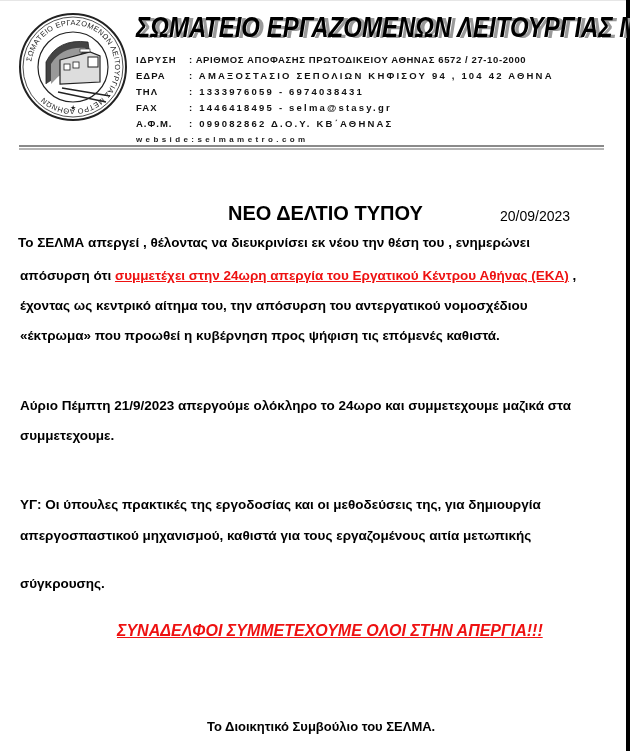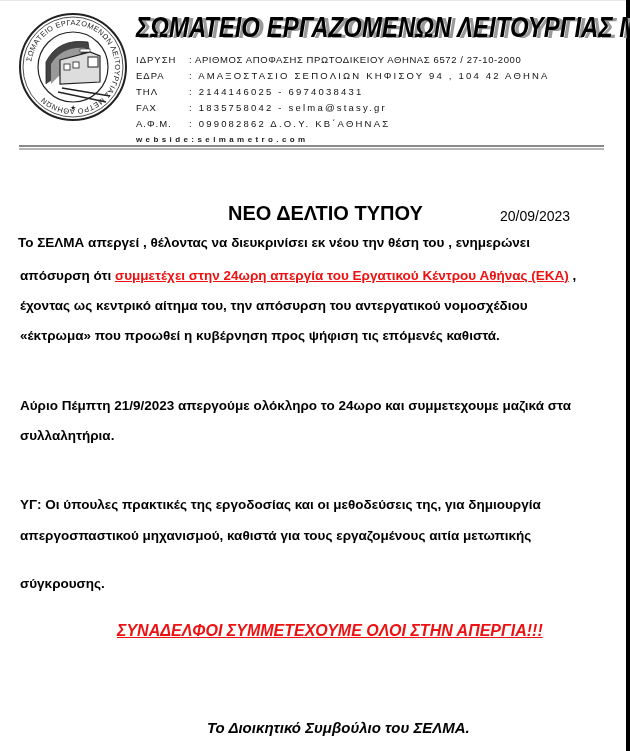--- a/index.html
+++ b/index.html
@@ -12,38 +12,38 @@
 
   
   .logo { position: absolute; left: 18px; top: 12px; width: 110px; height: 110px; }
   .org-title {
     position: absolute; left: 136px; top: 10px; width: 480px; height: 40px;
     font-family: "Liberation Sans", sans-serif; font-weight: 900; font-style: italic;
     font-size: 30px; letter-spacing: 0px; color: #000;
     transform: scaleX(0.80); transform-origin: left top; white-space: nowrap;
     text-shadow: 5px 1px 0 #9a9a9a;
   }
-  .info { position: absolute; left: 136px; font-size: 9.5px; font-weight: normal; color: #111; white-space: nowrap; }
+  .info { position: absolute; left: 136px; font-size: 9.5px; font-weight: bold; color: #111; white-space: nowrap; }
   .info .lbl { display: inline-block; width: 53px; letter-spacing: 1px; }
   .info .val { letter-spacing: 2.2px; }
   .info.r1 .val { letter-spacing: 0.6px; }
   .web { position: absolute; left: 136px; top: 135px; font-size: 8px; font-weight: bold; letter-spacing: 3.4px; color: #222; }
   .rule1 { position: absolute; left: 19px; top: 145px; width: 585px; height: 2px; background: #8a8a8a; }
   .rule2 { position: absolute; left: 19px; top: 148px; width: 585px; height: 2px; background: #b5b5b5; }
 
   
   .heading { position: absolute; left: 228px; top: 202px; font-size: 20px; font-weight: bold; }
   .date { position: absolute; left: 500px; top: 208px; font-size: 14px; }
   .para { position: absolute; left: 20px; font-size: 13.5px; font-weight: bold; white-space: nowrap; }
   .red { color: #ee1111; text-decoration: underline; }
   .slogan {
     position: absolute; left: 117px; top: 622px; font-size: 16px; font-weight: bold; font-style: italic;
     color: #ee1111; text-decoration: underline; white-space: nowrap;
   }
-  .sign { position: absolute; left: 207px; top: 719px; font-size: 15px; font-weight: bold; font-style: italic; }
+  .sign { position: absolute; left: 207px; top: 719px; font-size: 13px; font-weight: bold; }
 </style>
 </head>
 <body>
 
 <div class="top-line"></div>
 <div class="right-bar"></div>
 
 <div class="logo">
   <svg width="110" height="110" viewBox="0 0 110 110">
     <circle cx="55" cy="55" r="53" fill="#fff" stroke="#222" stroke-width="2"></circle>
@@ -73,43 +73,43 @@
 
 <div class="org-title">ΣΩΜΑΤΕΙΟ ΕΡΓΑΖΟΜΕΝΩΝ ΛΕΙΤΟΥΡΓΙΑΣ ΜΕΤΡΟ ΑΘΗΝΩΝ</div>
 
 <div class="info r1" style="top:54px">
   <span class="lbl">ΙΔΡΥΣΗ</span><span class="val">: ΑΡΙΘΜΟΣ ΑΠΟΦΑΣΗΣ  ΠΡΩΤΟΔΙΚΕΙΟΥ ΑΘΗΝΑΣ  6572 / 27-10-2000</span>
 </div>
 <div class="info" style="top:70px">
   <span class="lbl">ΕΔΡΑ</span><span class="val">: ΑΜΑΞΟΣΤΑΣΙΟ ΣΕΠΟΛΙΩΝ   ΚΗΦΙΣΟΥ 94 , 104 42  ΑΘΗΝΑ</span>
 </div>
 <div class="info" style="top:86px">
-  <span class="lbl">ΤΗΛ</span><span class="val">: 2144146025 - 6974038431</span>
+  <span class="lbl">ΤΗΛ</span><span class="val">: 1333976059 - 6974038431</span>
 </div>
 <div class="info" style="top:102px">
-  <span class="lbl">FAX</span><span class="val">: 1835758042 - selma@stasy.gr</span>
+  <span class="lbl">FAX</span><span class="val">: 1446418495 - selma@stasy.gr</span>
 </div>
 <div class="info" style="top:118px">
   <span class="lbl">Α.Φ.Μ.</span><span class="val">: 099082862   Δ.Ο.Υ. ΚΒ΄ΑΘΗΝΑΣ</span>
 </div>
 <div class="web">webside:selmametro.com</div>
 <div class="rule1"></div>
 <div class="rule2"></div>
 
 <div class="heading">ΝΕΟ ΔΕΛΤΙΟ ΤΥΠΟΥ</div>
 <div class="date">20/09/2023</div>
 
 <div class="para" style="top:235px; left:18px"> Το ΣΕΛΜΑ απεργεί , θέλοντας να διευκρινίσει εκ νέου την θέση του , ενημερώνει</div>
 <div class="para" style="top:268px">
   <span>απόσυρση ότι </span><span class="red">συμμετέχει στην 24ωρη απεργία του Εργατικού Κέντρου Αθήνας (ΕΚΑ)</span><span> ,</span>
 </div>
 <div class="para" style="top:298px">έχοντας ως κεντρικό αίτημα του, την απόσυρση του αντεργατικού νομοσχέδιου</div>
 <div class="para" style="top:328px">«έκτρωμα» που προωθεί η κυβέρνηση προς ψήφιση τις επόμενές καθιστά.</div>
 
 <div class="para" style="top:398px">Αύριο Πέμπτη 21/9/2023 απεργούμε ολόκληρο το 24ωρο και συμμετεχουμε μαζικά στα</div>
-<div class="para" style="top:428px">συλλαλητήρια.</div>
+<div class="para" style="top:428px">συμμετεχουμε.</div>
 
 <div class="para" style="top:497px">ΥΓ: Οι ύπουλες πρακτικές της εργοδοσίας και οι μεθοδεύσεις της, για δημιουργία</div>
 <div class="para" style="top:528px">απεργοσπαστικού μηχανισμού, καθιστά για τους εργαζομένους αιτία μετωπικής</div>
 <div class="para" style="top:576px">σύγκρουσης.</div>
 
 <div class="slogan">ΣΥΝΑΔΕΛΦΟΙ ΣΥΜΜΕΤΕΧΟΥΜΕ ΟΛΟΙ ΣΤΗΝ ΑΠΕΡΓΙΑ!!!</div>
 <div class="sign">Το Διοικητικό Συμβούλιο του ΣΕΛΜΑ.</div>
 
 </body></html>

